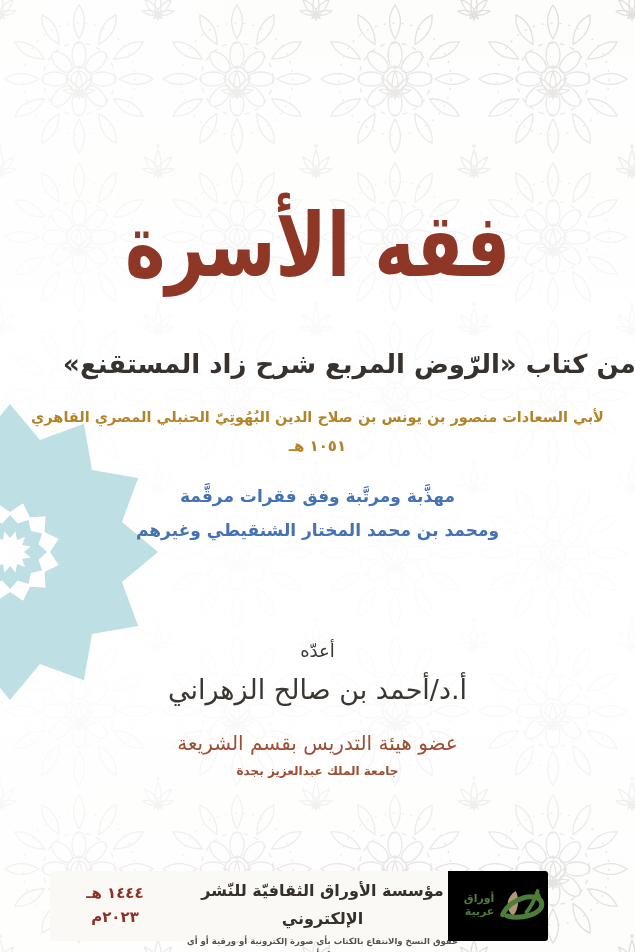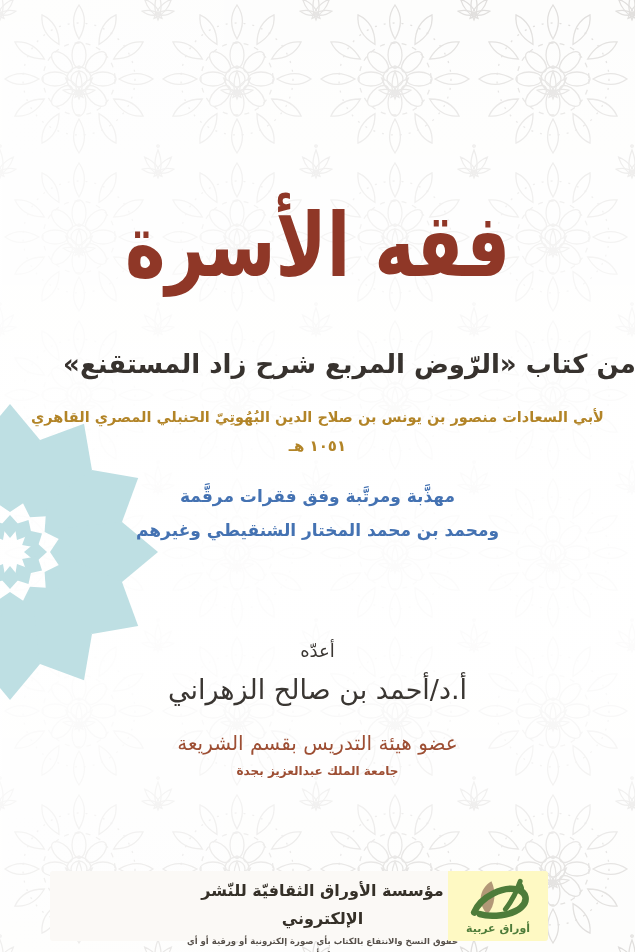--- a/index.html
+++ b/index.html
@@ -60,22 +60,22 @@
     position:absolute;left:10px;top:10px;width:110px;text-align:center;
     color:var(--footer_red,#8a3025);font-weight:bold;font-size:15px;line-height:24px;
     direction:rtl;
   }
   .footer-center{
     position:absolute;left:125px;top:6px;width:295px;text-align:center;direction:rtl;
   }
   .publisher-name{font-size:16px;font-weight:bold;color:#353028;line-height:28px;}
   .copyright{font-size:8.5px;font-weight:bold;color:#57514b;line-height:13px;margin-top:2px;}
   .logo-box{
-    position:absolute;right:0;top:0;width:100px;height:70px;background:#fef9c3;
-    display:flex;flex-direction:column;align-items:center;justify-content:center;
+    position:absolute;right:0;top:0;width:100px;height:70px;background:#000000;
+    display:flex;flex-direction:row;align-items:center;justify-content:center;
     border-radius:0 3px 3px 0;
   }
   .logo-text{font-size:11px;font-weight:bold;color:var(--logo_green,#4e7c3a);margin-top:-2px;}
 </style>
 </head>
 <body>
 
 <svg class="bg-svg" width="635" height="952" viewBox="0 0 635 952">
   <defs>
     <g id="rosette-motif" stroke="#dcdad8" fill="none" stroke-width="1.3">
@@ -172,20 +172,24 @@
   <div>مهذَّبة ومرتَّبة وفق فقرات مرقَّمة</div>
   <div>ومحمد بن محمد المختار الشنقيطي وغيرهم</div>
 </div>
 
 <div class="txt prepared-label">أعدّه</div>
 <div class="txt preparer-name">أ.د/أحمد بن صالح الزهراني</div>
 <div class="txt brown1">عضو هيئة التدريس بقسم الشريعة</div>
 <div class="txt brown2">جامعة الملك عبدالعزيز بجدة</div>
 
 <div class="footer-bar">
+  <div class="footer-years">
+    <div>١٤٤٤ هـ</div>
+    <div>٢٠٢٣م</div>
+  </div>
   <div class="footer-center">
     <div class="publisher-name">مؤسسة الأوراق الثقافيّة للنّشر الإلكتروني</div>
     <div class="copyright">
       <div>حقوق النسخ والانتفاع بالكتاب بأي صورة إلكترونية أو ورقية أو أي وسيلة أخرى</div>
 
     </div>
   </div>
   <div class="logo-box">
     <svg width="74" height="46" viewBox="0 0 86 56">
       <path d="M30,44 C18,32 19,14 35,4 C41,16 40,34 30,44 Z" fill="#b29877"></path>

